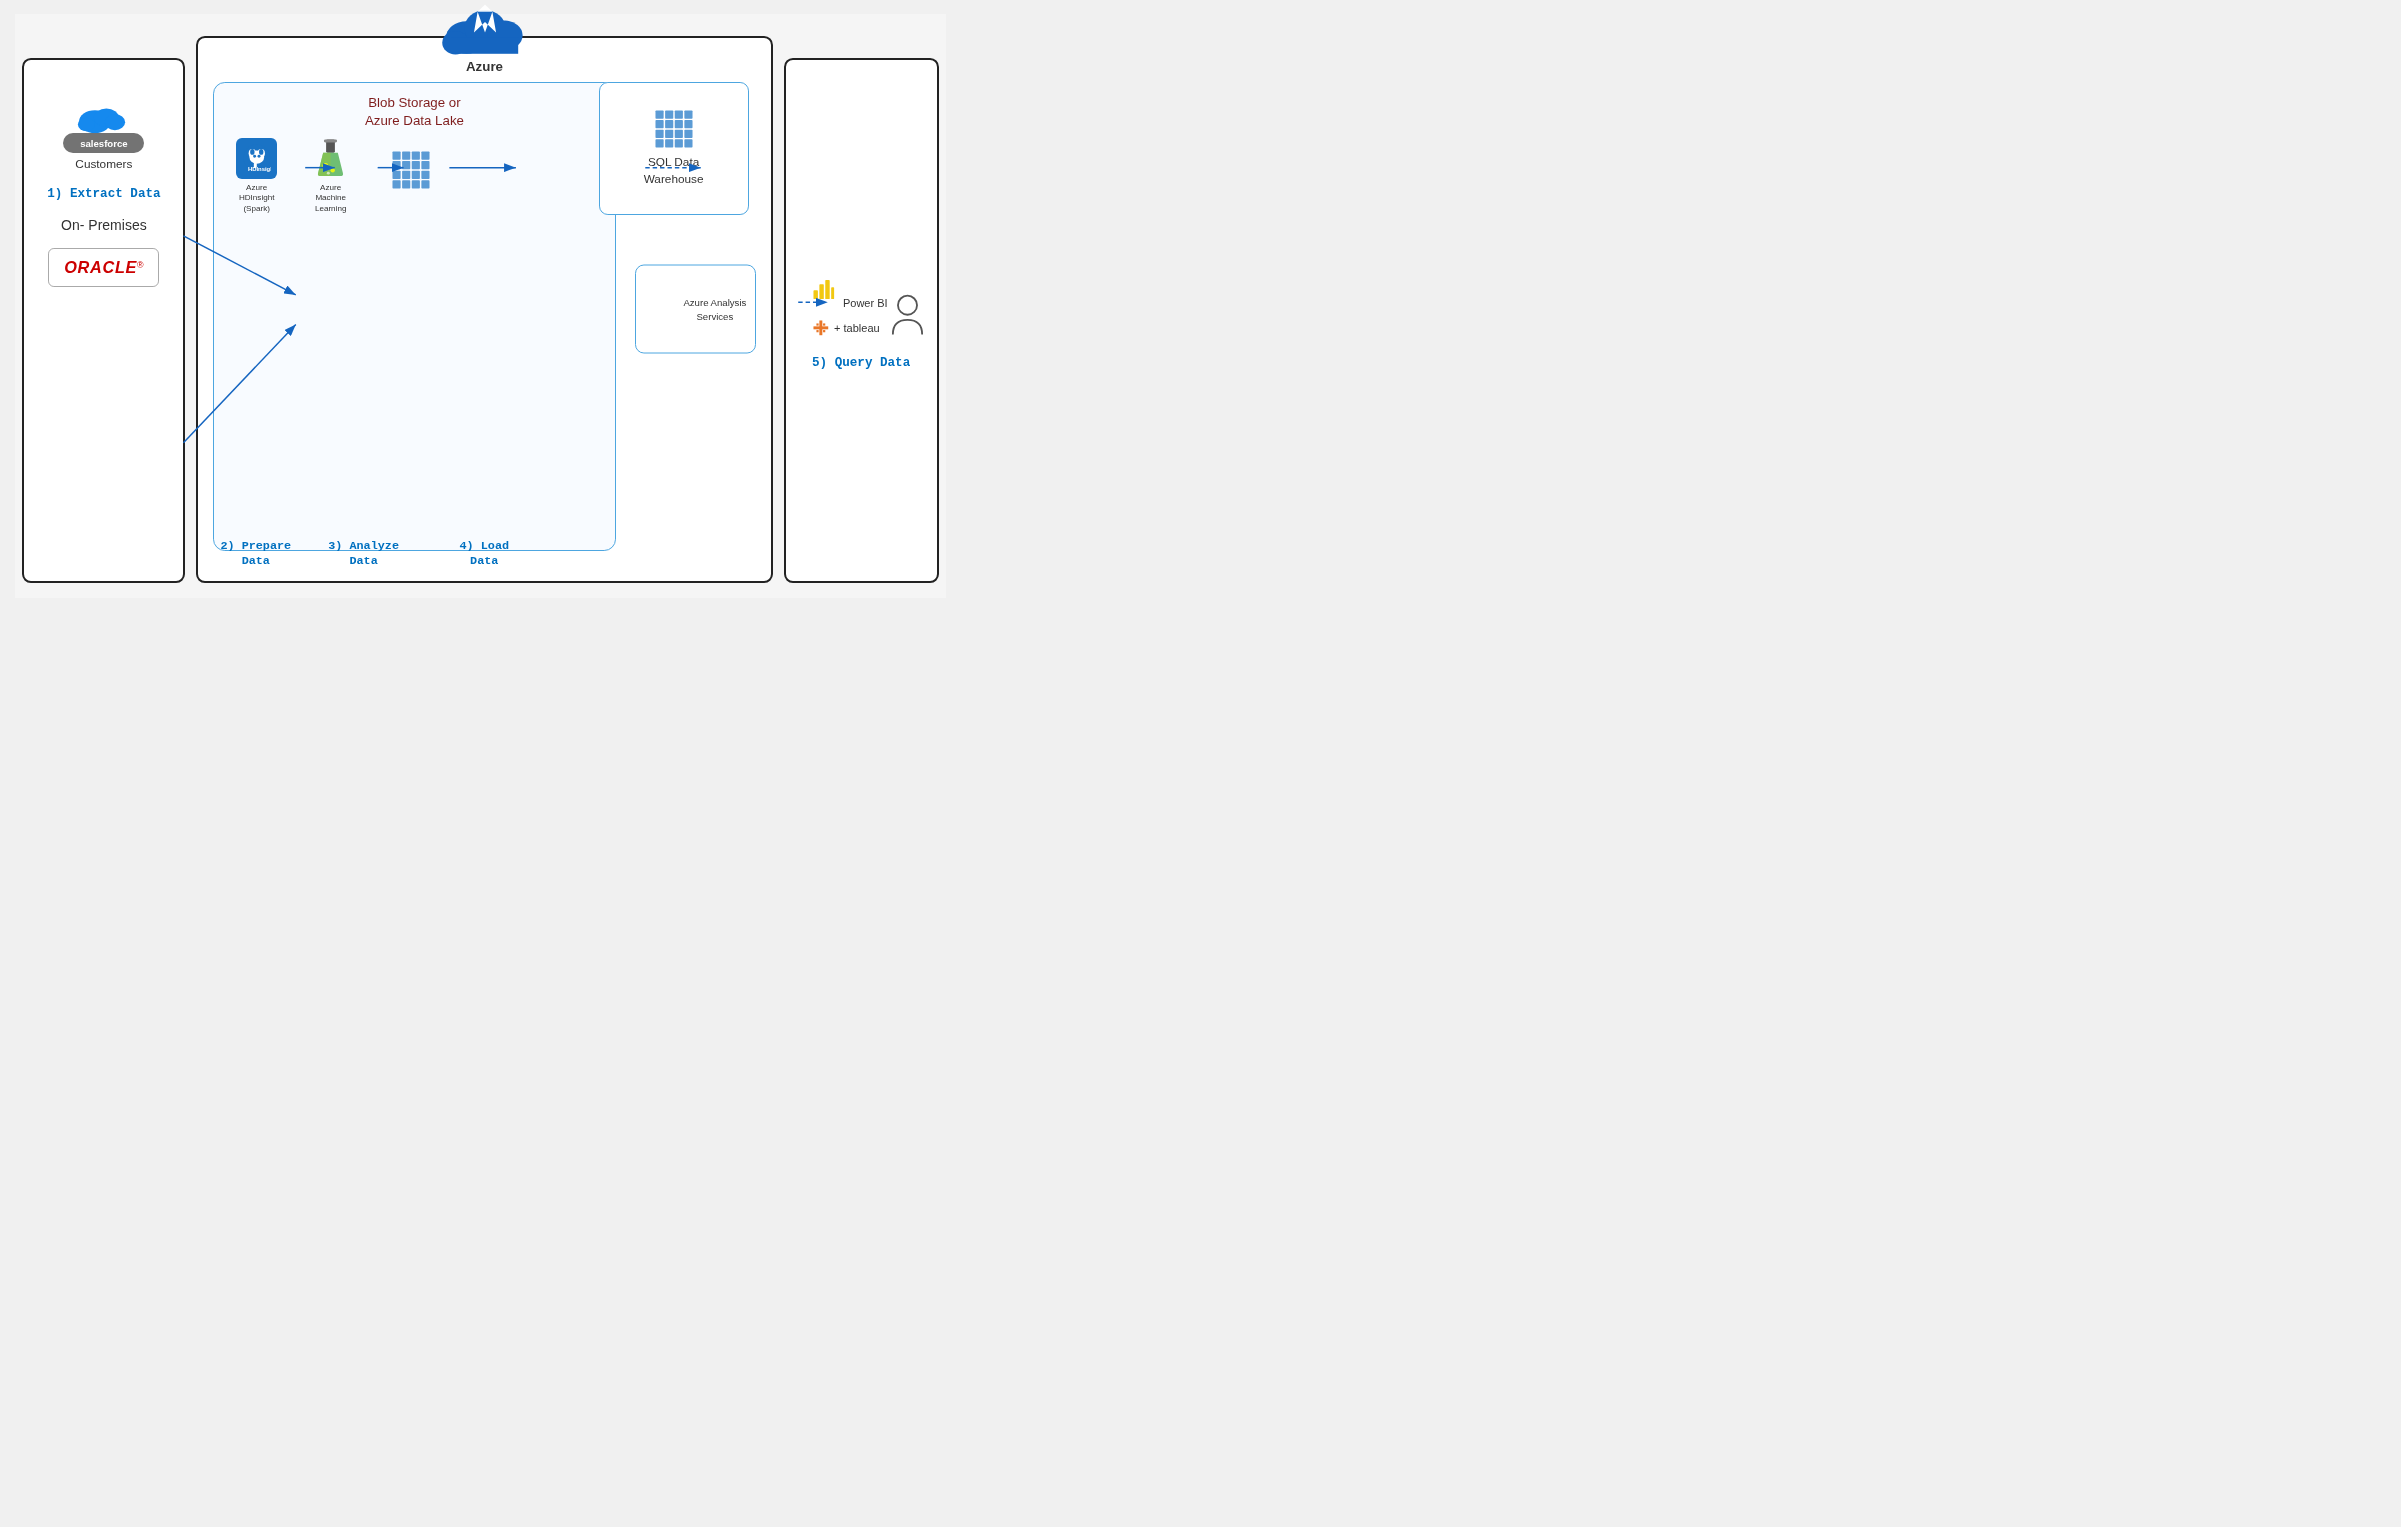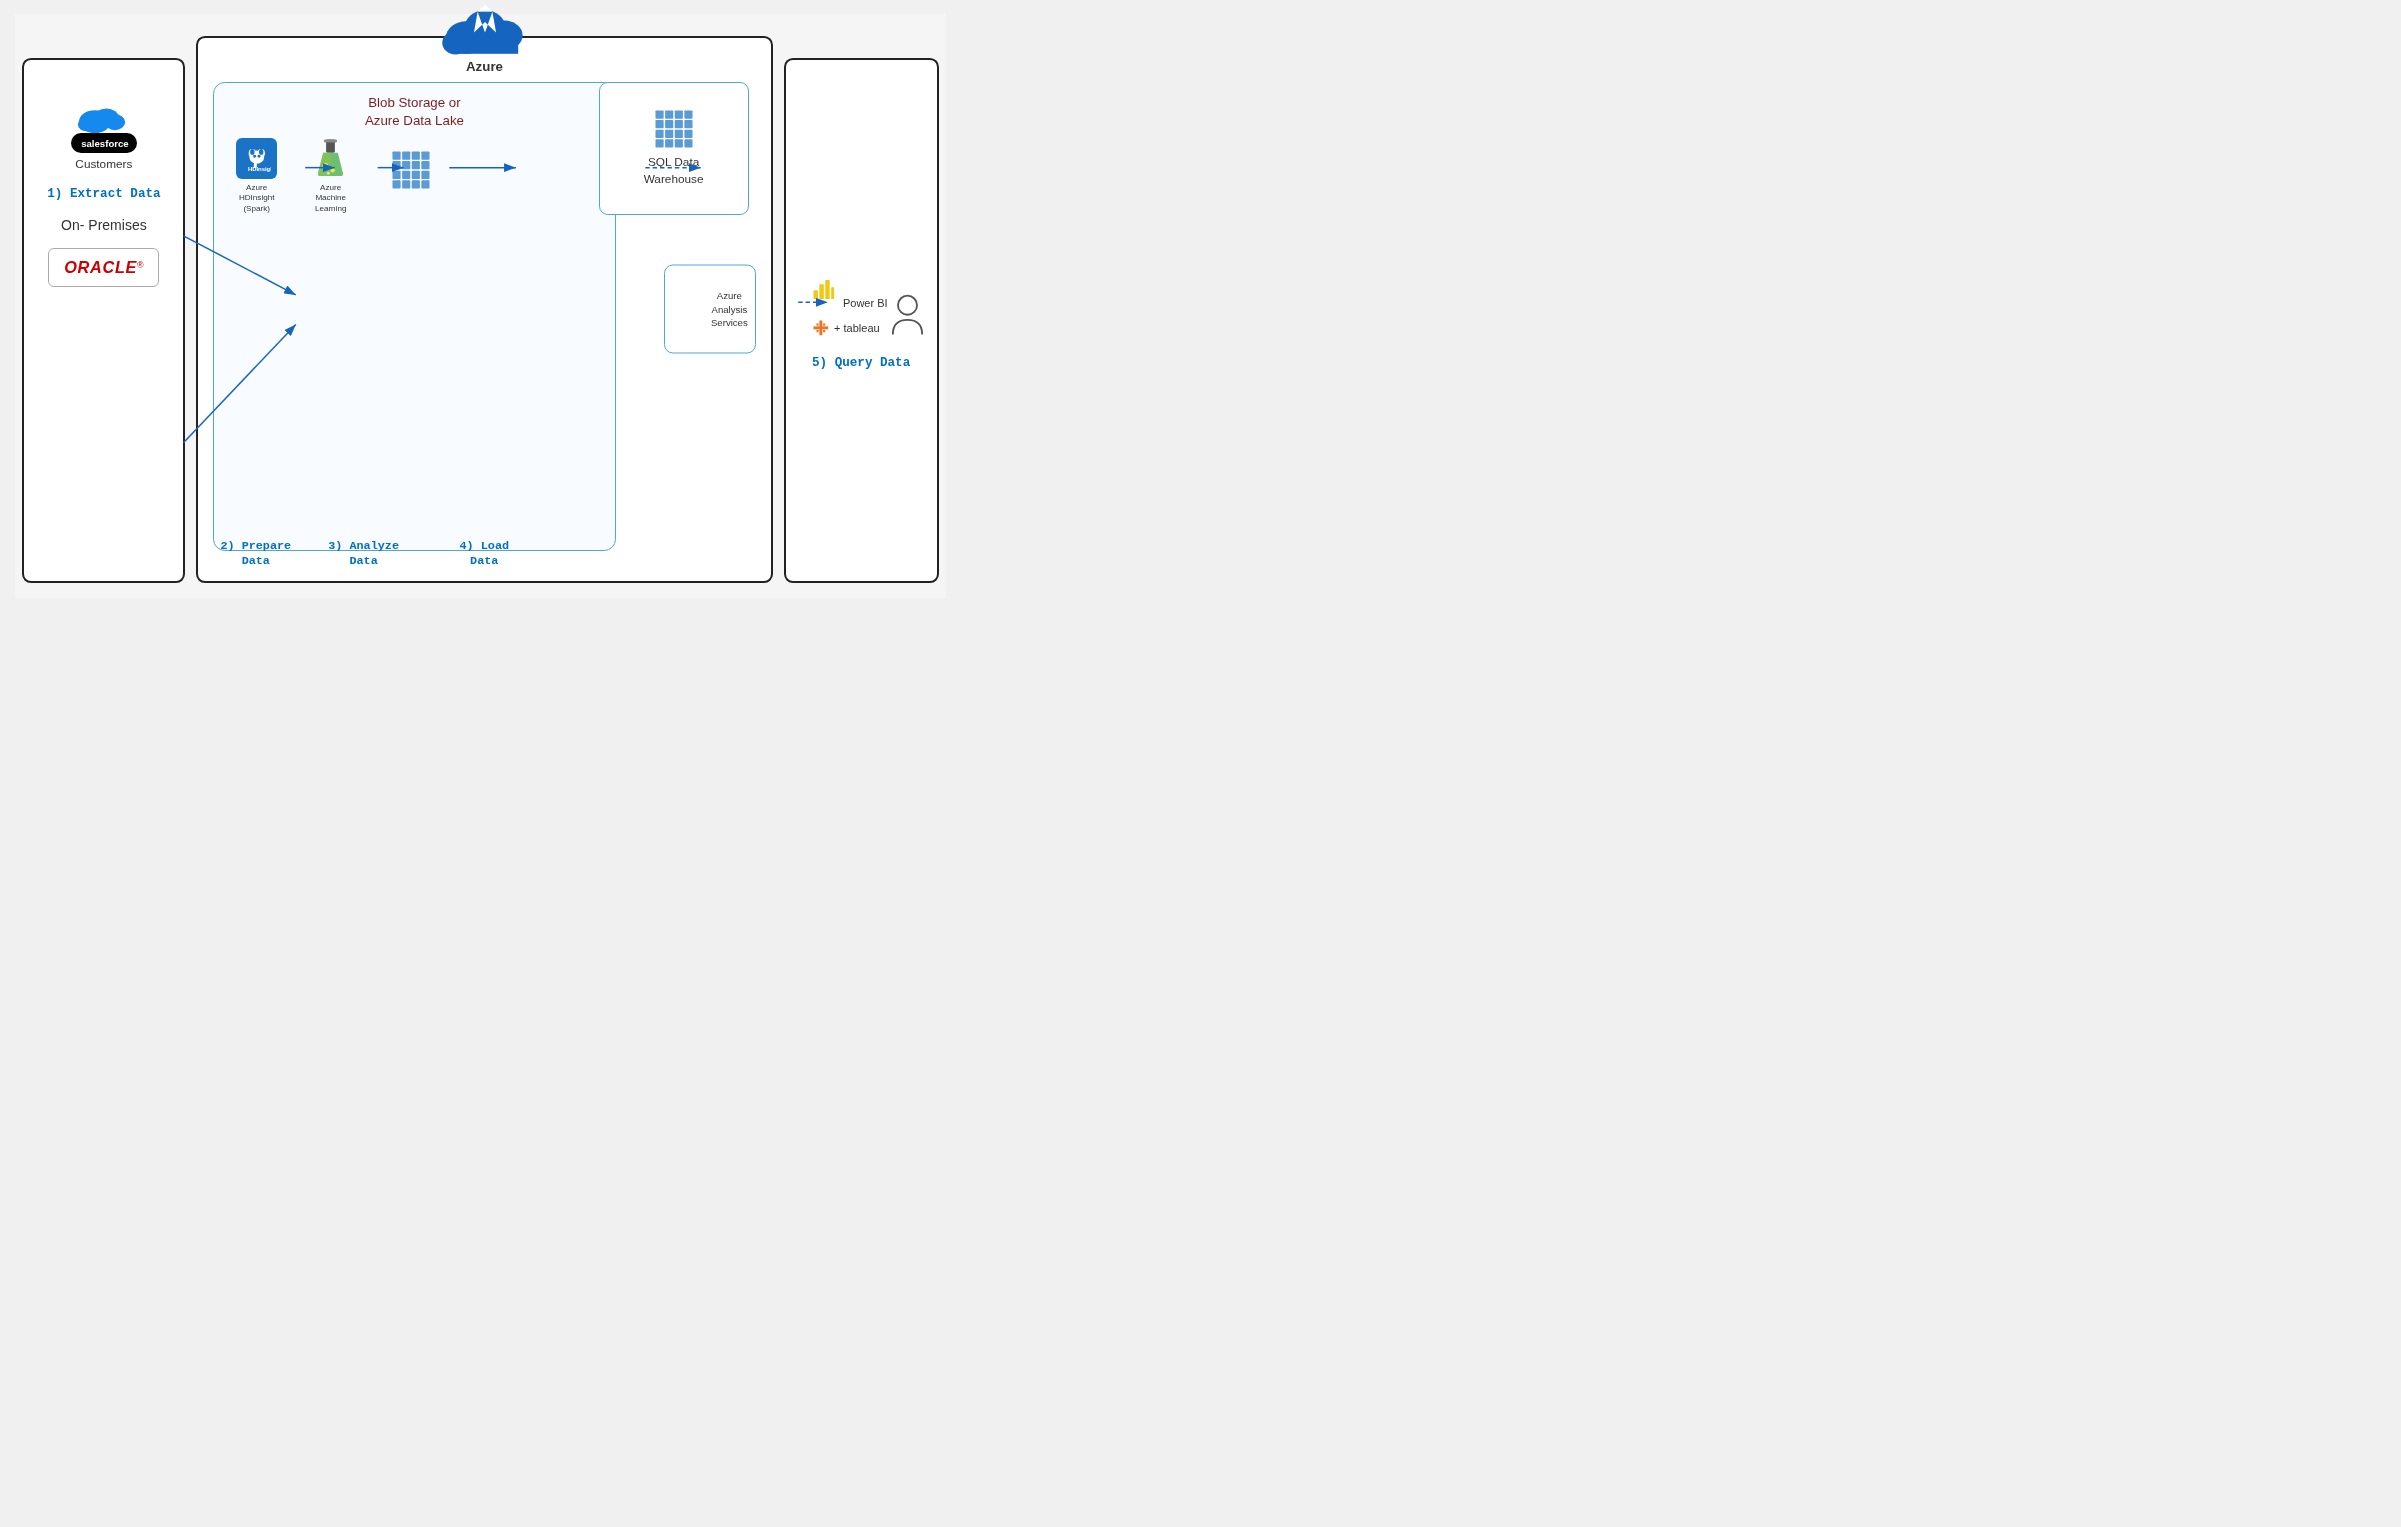--- a/index.html
+++ b/index.html
@@ -80,27 +80,27 @@
     }
 
     
     .salesforce-cloud {
       display: flex;
       flex-direction: column;
       align-items: center;
       margin-top: 22px;
     }
     .salesforce-badge {
-      background: #000000;
+      background: #737373;
       color: white;
       font-size: 9.6px;
       font-weight: bold;
       border-radius: 14.8px;
       padding: 4.4px 10.3px;
-      width: 66px;
+      width: 81px;
       text-align: center;
     }
     .sf-cloud-icon {
       width: 59px;
       height: 37px;
     }
     .customers-label {
       font-size: 11.8px;
       color: #333;
       margin-top: 4.4px;
@@ -366,21 +366,21 @@
         <rect x="28" y="28" width="11" height="11" fill="#5B9BD5" rx="1"></rect>
         <rect x="41" y="28" width="11" height="11" fill="#5B9BD5" rx="1"></rect>
         <rect x="2" y="41" width="11" height="11" fill="#5B9BD5" rx="1"></rect>
         <rect x="15" y="41" width="11" height="11" fill="#5B9BD5" rx="1"></rect>
         <rect x="28" y="41" width="11" height="11" fill="#5B9BD5" rx="1"></rect>
         <rect x="41" y="41" width="11" height="11" fill="#5B9BD5" rx="1"></rect>
       </svg>
       <div class="sql-dw-title">SQL Data<br>Warehouse</div>
     </div>
 
-    <div class="aas-box" style="right:14.8px; top:50%; transform:translateY(-50%); width:92px; height:89px;padding-left:45px;">
+    <div class="aas-box" style="right:14.8px; top:50%; transform:translateY(-50%); width:121px; height:89px;padding-left:45px;">
       <div class="aas-title">Azure
 Analysis
 Services</div>
     </div>
 
     <div style="position:absolute; bottom:11px; left:22px; display:flex; gap:37px;">
       <div class="step-label" style="min-width:67px;">2) Prepare<br>Data</div>
       <div class="step-label" style="min-width:67px;">3) Analyze<br>Data</div>
       <div class="step-label" style="min-width:67px; margin-left:14.8px;">4) Load<br>Data</div>
     </div>

